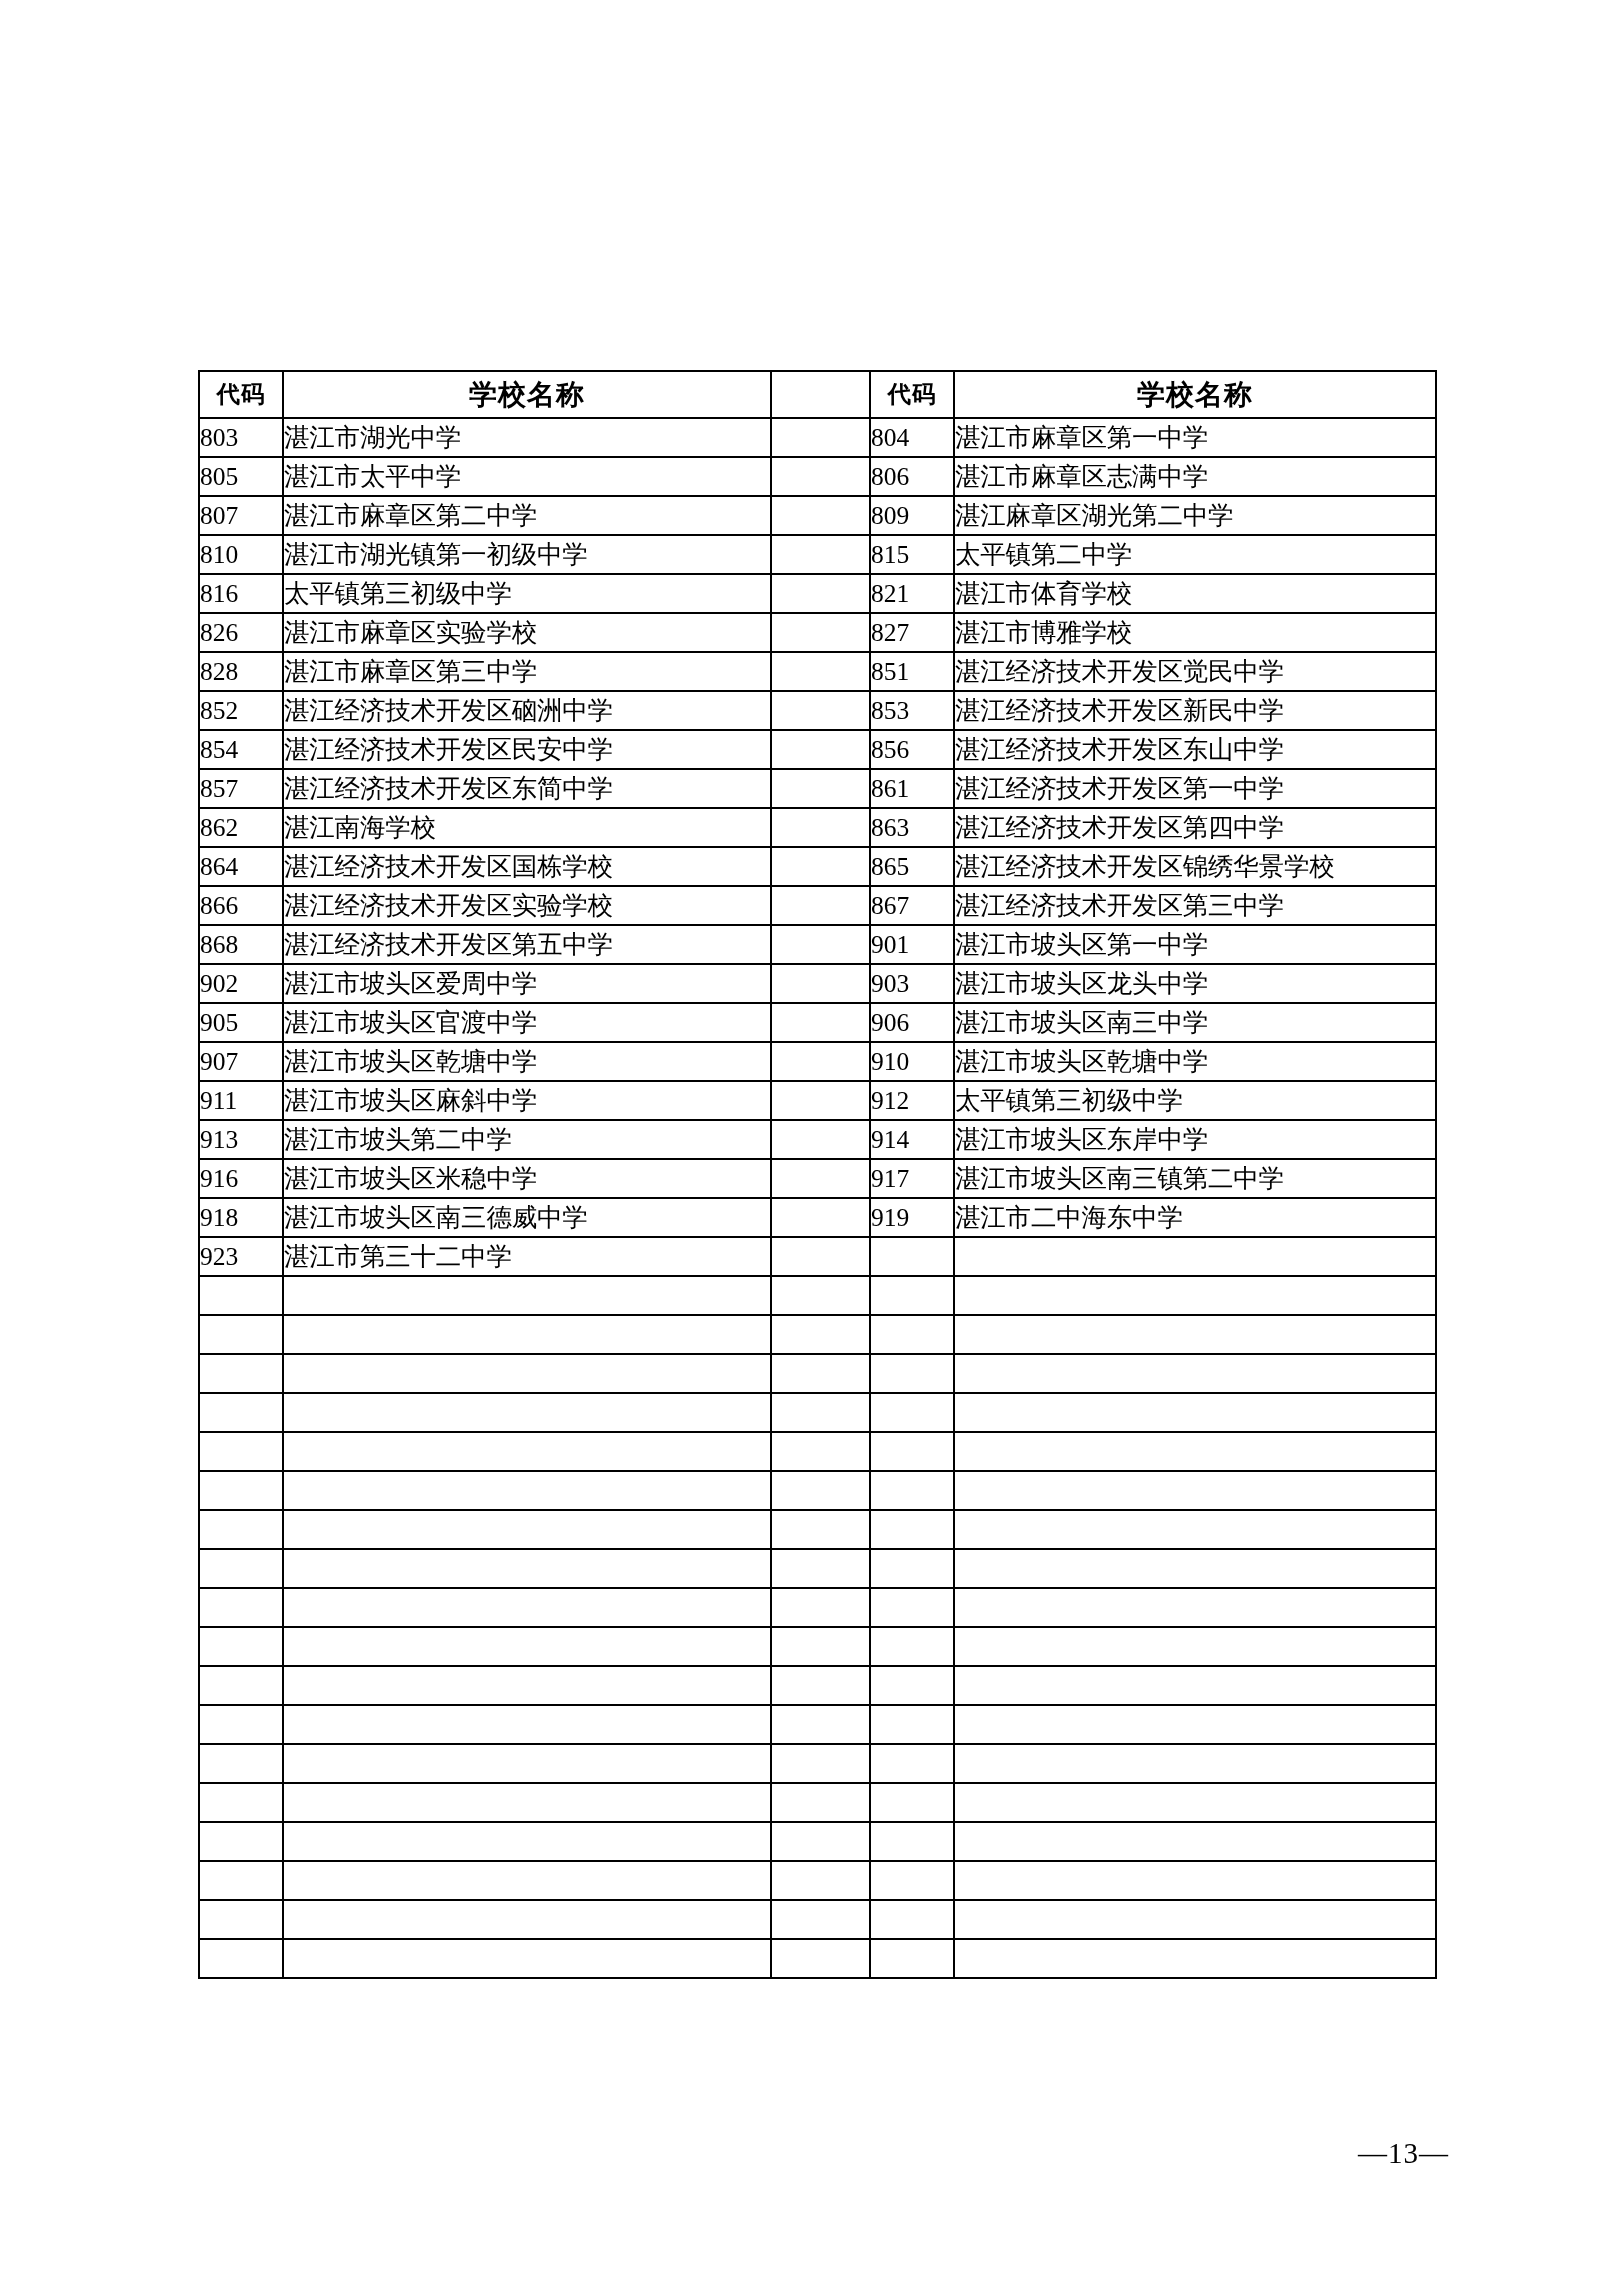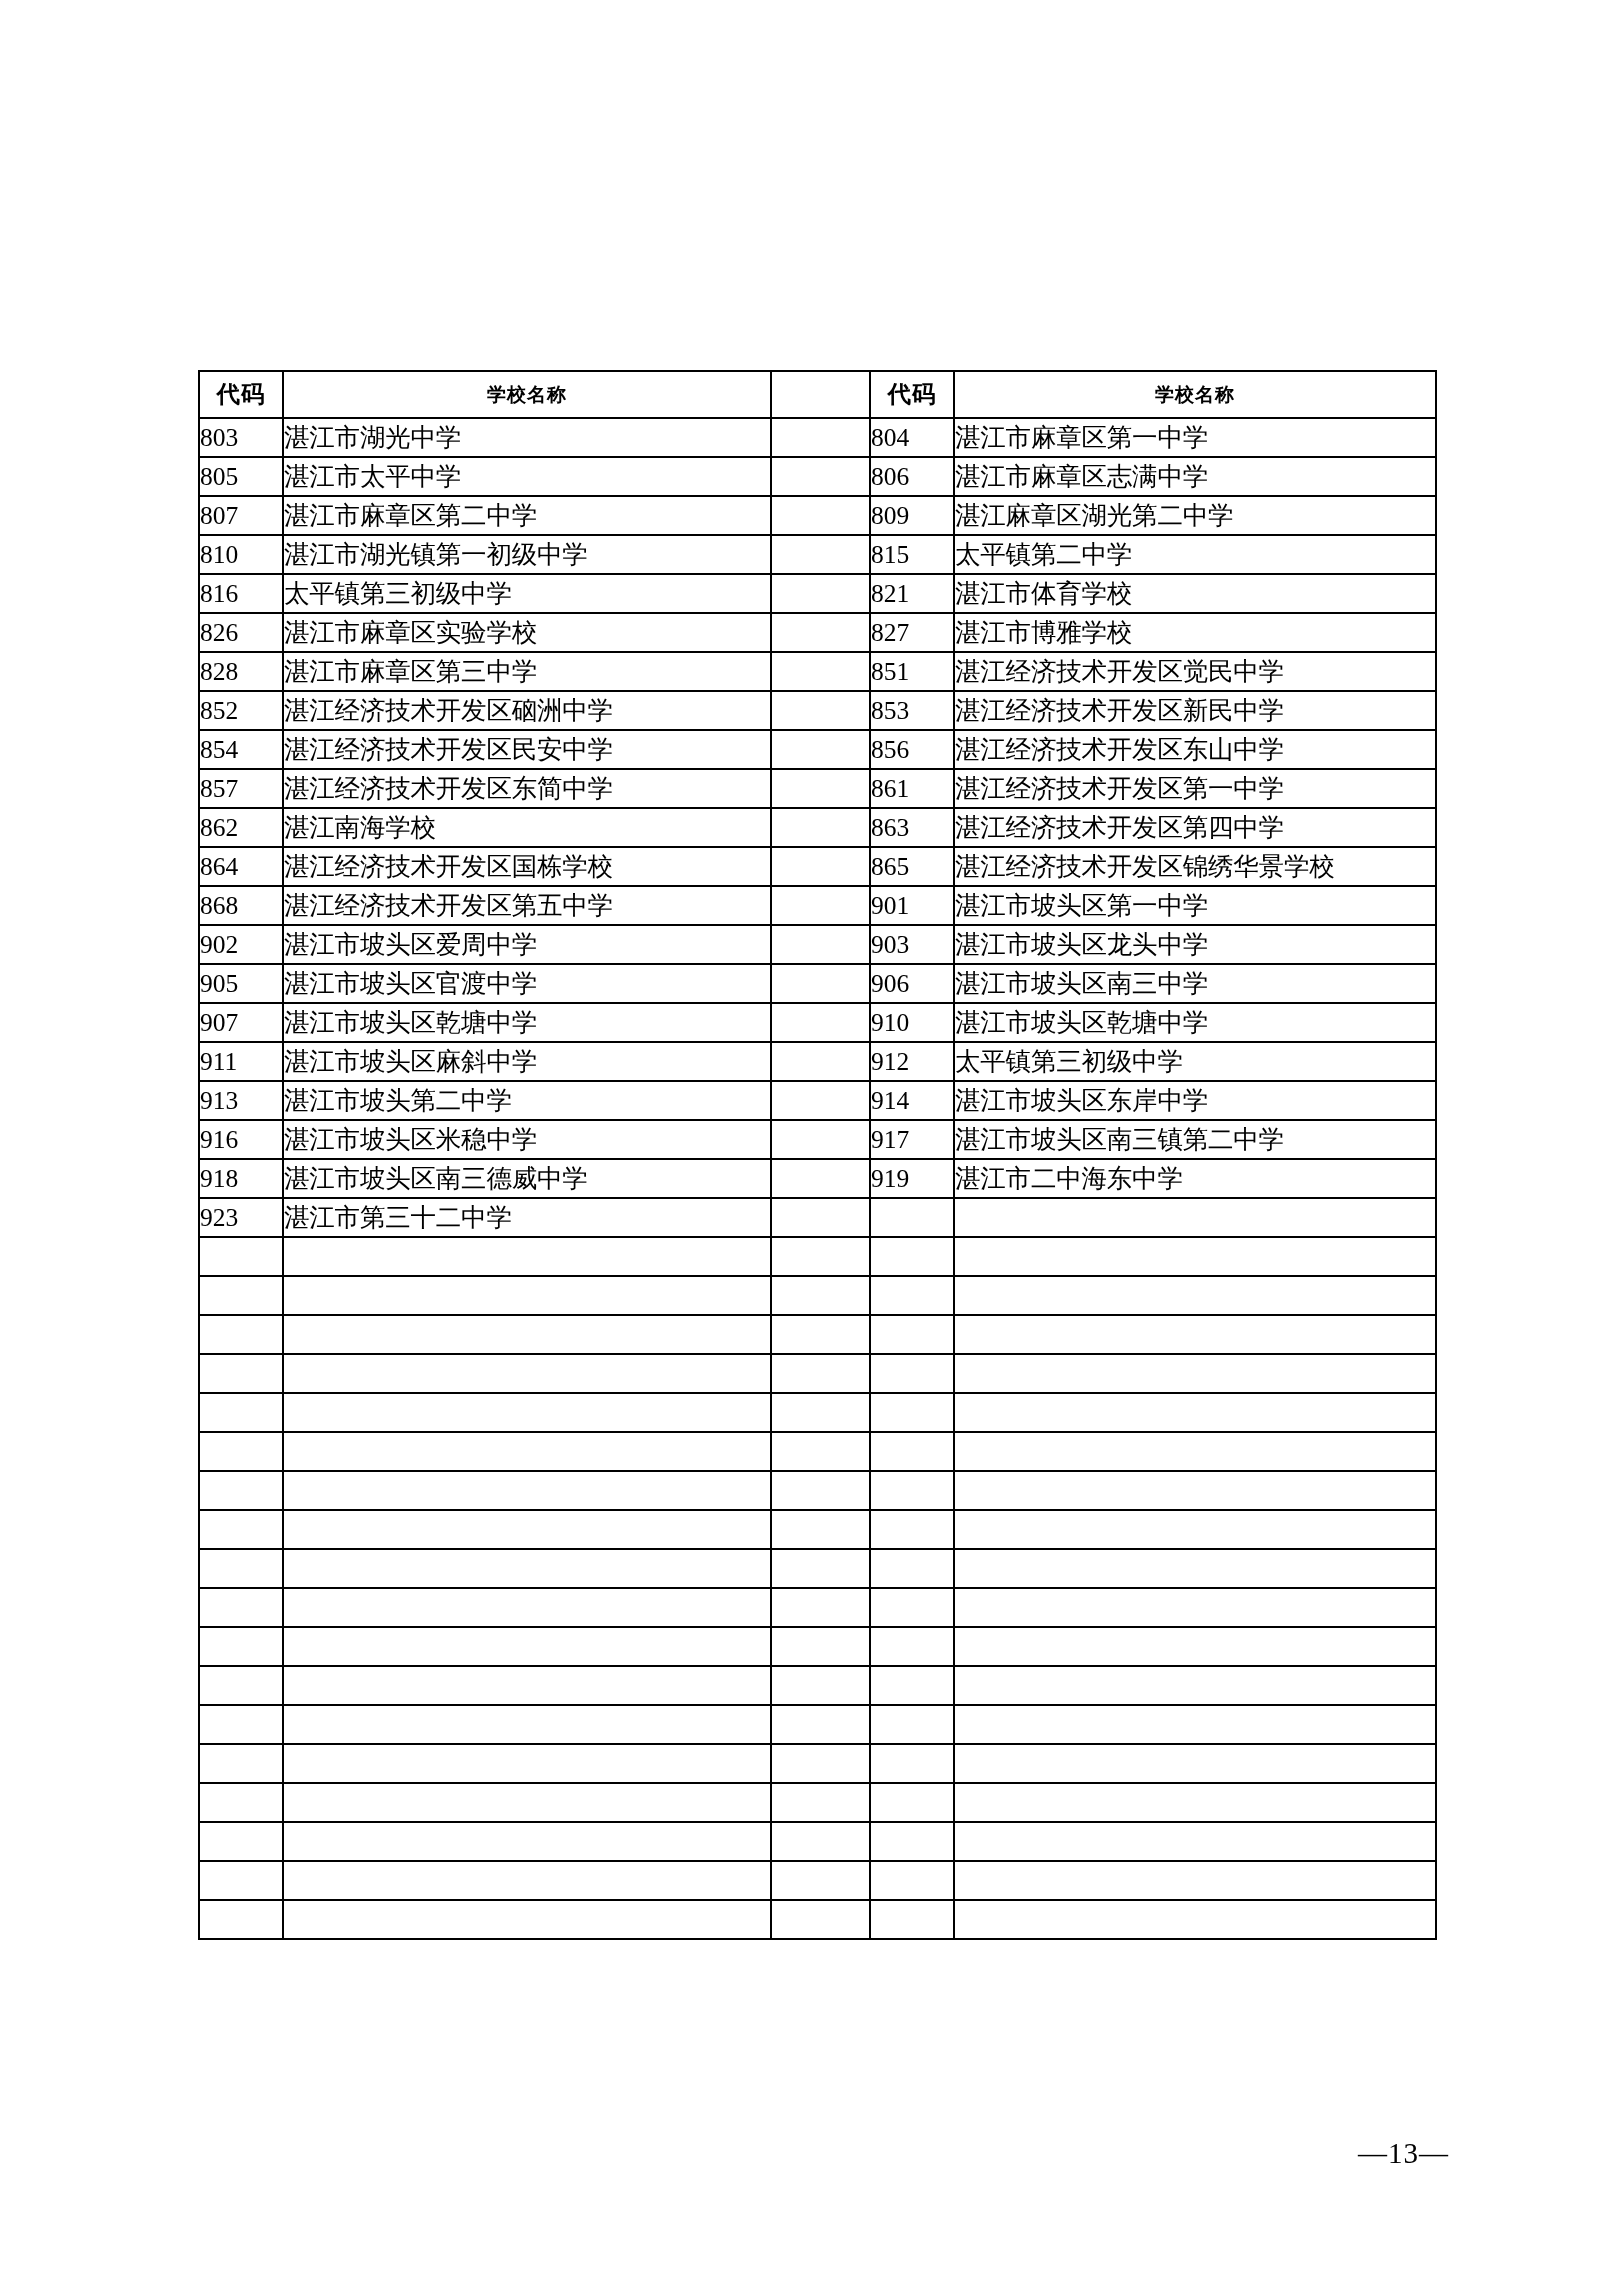--- a/index.html
+++ b/index.html
@@ -63,21 +63,21 @@
     font-size: 24.5px;
     line-height: 45px;
     font-family: "Liberation Sans", "DejaVu Sans", sans-serif;
     text-align: center;
     letter-spacing: 1px;
   }
   tr.header-row th.h-code {
     font-size: 23.5px;
   }
   tr.header-row th.h-name {
-    font-size: 19px;
+    font-size: 28px;
   }
   tr.header-row th.h-gap {
     font-size: 0;
   }
 
   
   tr.data-row td,
   tr.empty-row td {
     height: 37px;
   }
@@ -223,20 +223,27 @@
             <td class="cell-name">湛江经济技术开发区第四中学</td>
           </tr>
           <tr class="data-row">
             <td class="cell-code">864</td>
             <td class="cell-name">湛江经济技术开发区国栋学校</td>
             <td class="cell-gap"></td>
             <td class="cell-code">865</td>
             <td class="cell-name">湛江经济技术开发区锦绣华景学校</td>
           </tr>
           <tr class="data-row">
+            <td class="cell-code">866</td>
+            <td class="cell-name">湛江经济技术开发区实验学校</td>
+            <td class="cell-gap"></td>
+            <td class="cell-code">867</td>
+            <td class="cell-name">湛江经济技术开发区第三中学</td>
+          </tr>
+          <tr class="data-row">
             <td class="cell-code">868</td>
             <td class="cell-name">湛江经济技术开发区第五中学</td>
             <td class="cell-gap"></td>
             <td class="cell-code">901</td>
             <td class="cell-name">湛江市坡头区第一中学</td>
           </tr>
           <tr class="data-row">
             <td class="cell-code">902</td>
             <td class="cell-name">湛江市坡头区爱周中学</td>
             <td class="cell-gap"></td>

